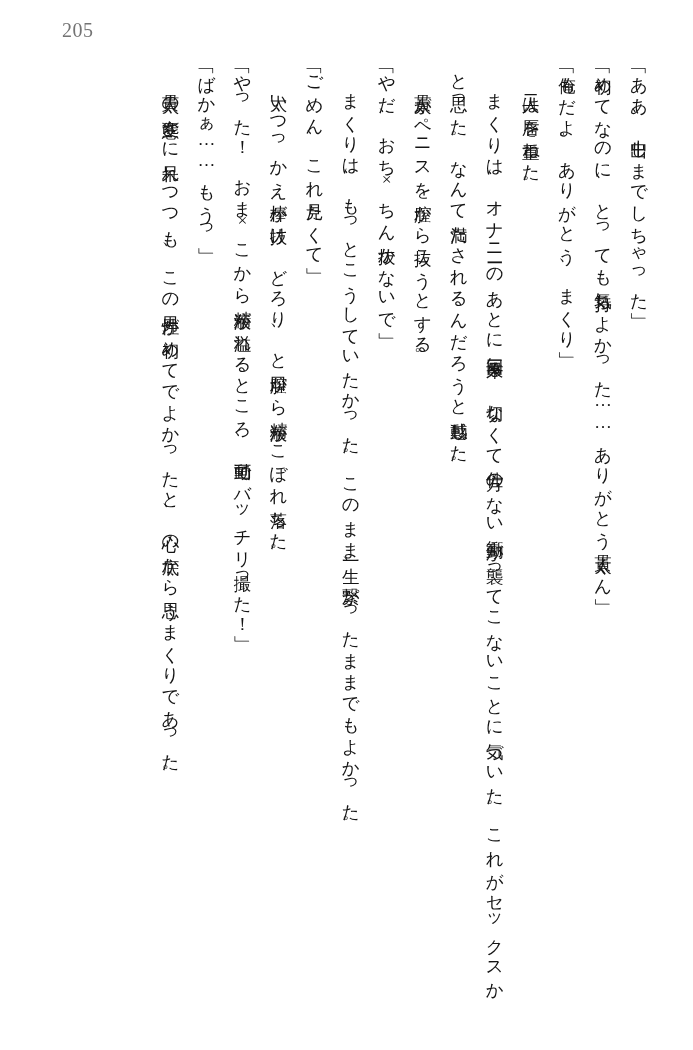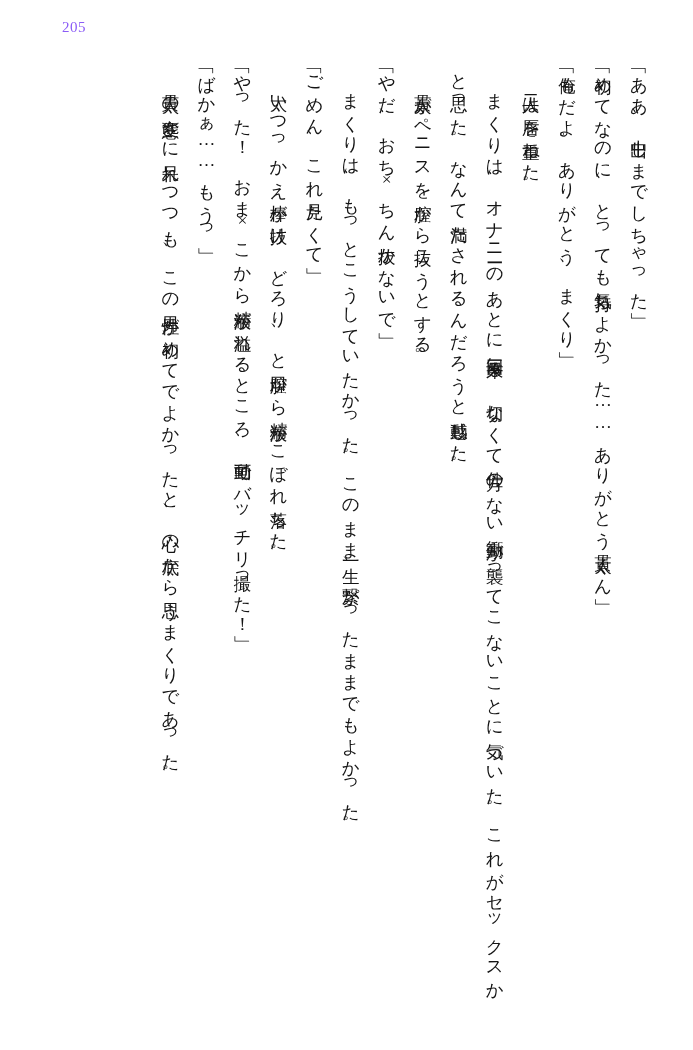--- a/index.html
+++ b/index.html
@@ -16,23 +16,23 @@
     width: 693px;
     height: 1050px;
     background: #ffffff;
     overflow: hidden;
     box-sizing: border-box;
   }
   .page-number {
     position: absolute;
     top: 19px;
     left: 62px;
-    font-size: 15px;
+    font-size: 20px;
     letter-spacing: 0.5px;
-    color: #8b5cf6;
+    color: #737373;
     font-family: "Liberation Serif", "DejaVu Serif", serif;
   }
   .body-text {
     position: absolute;
     top: 62px;
     left: 30px;
     right: 36px;
     height: 930px;
     writing-mode: vertical-rl;
     text-orientation: upright;

